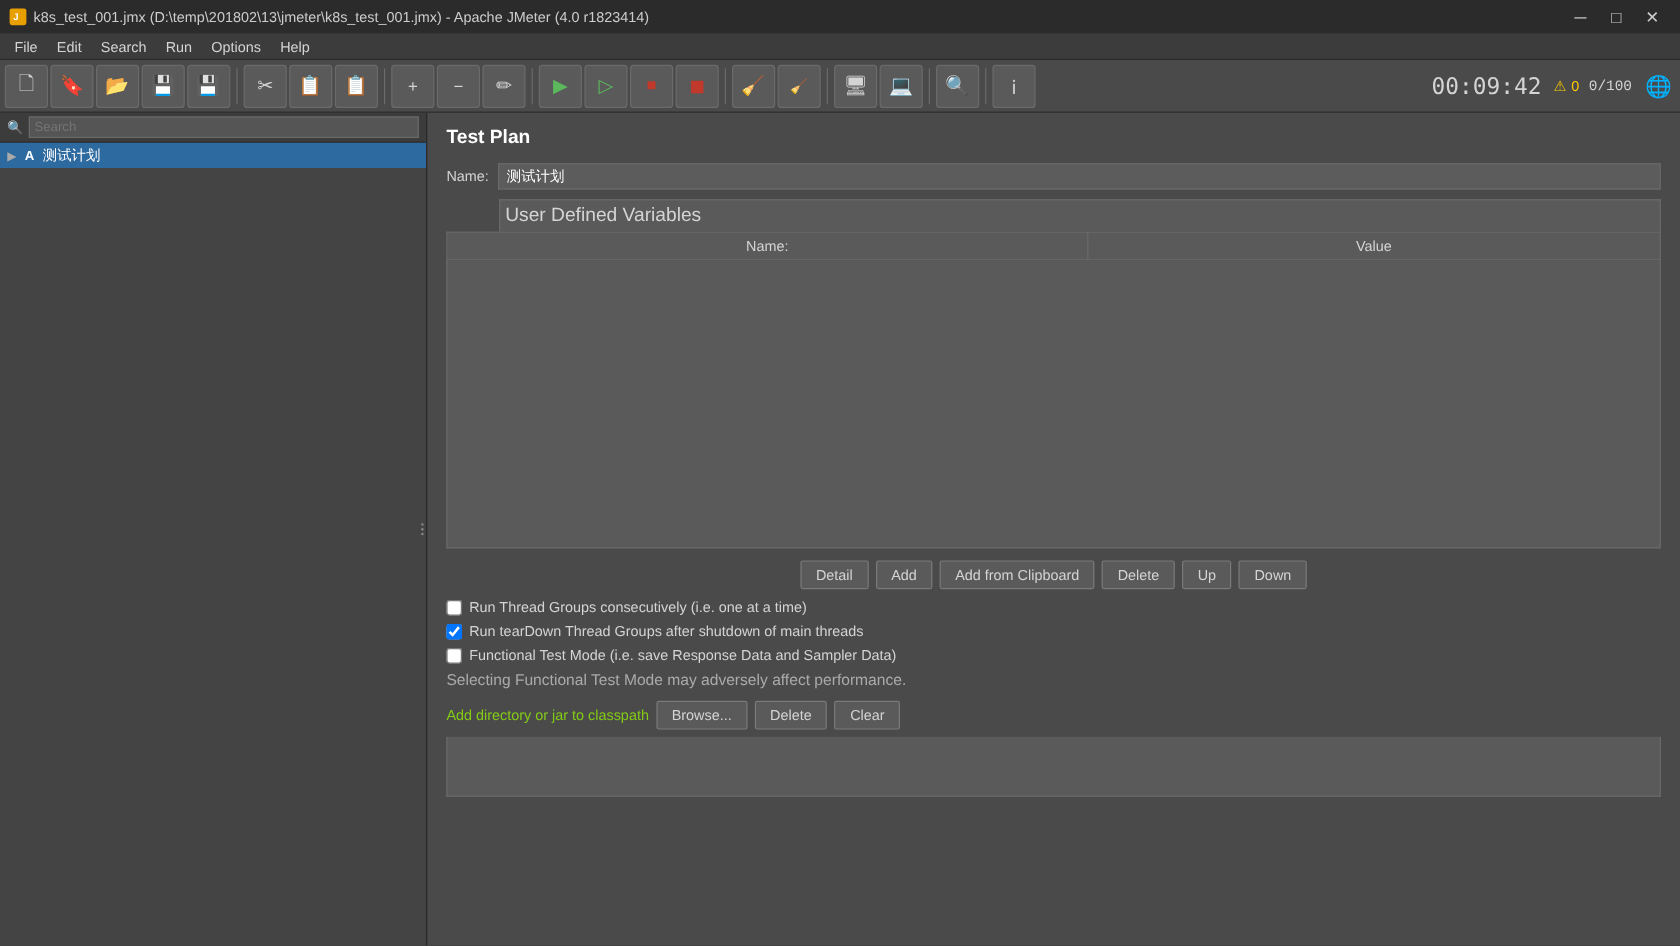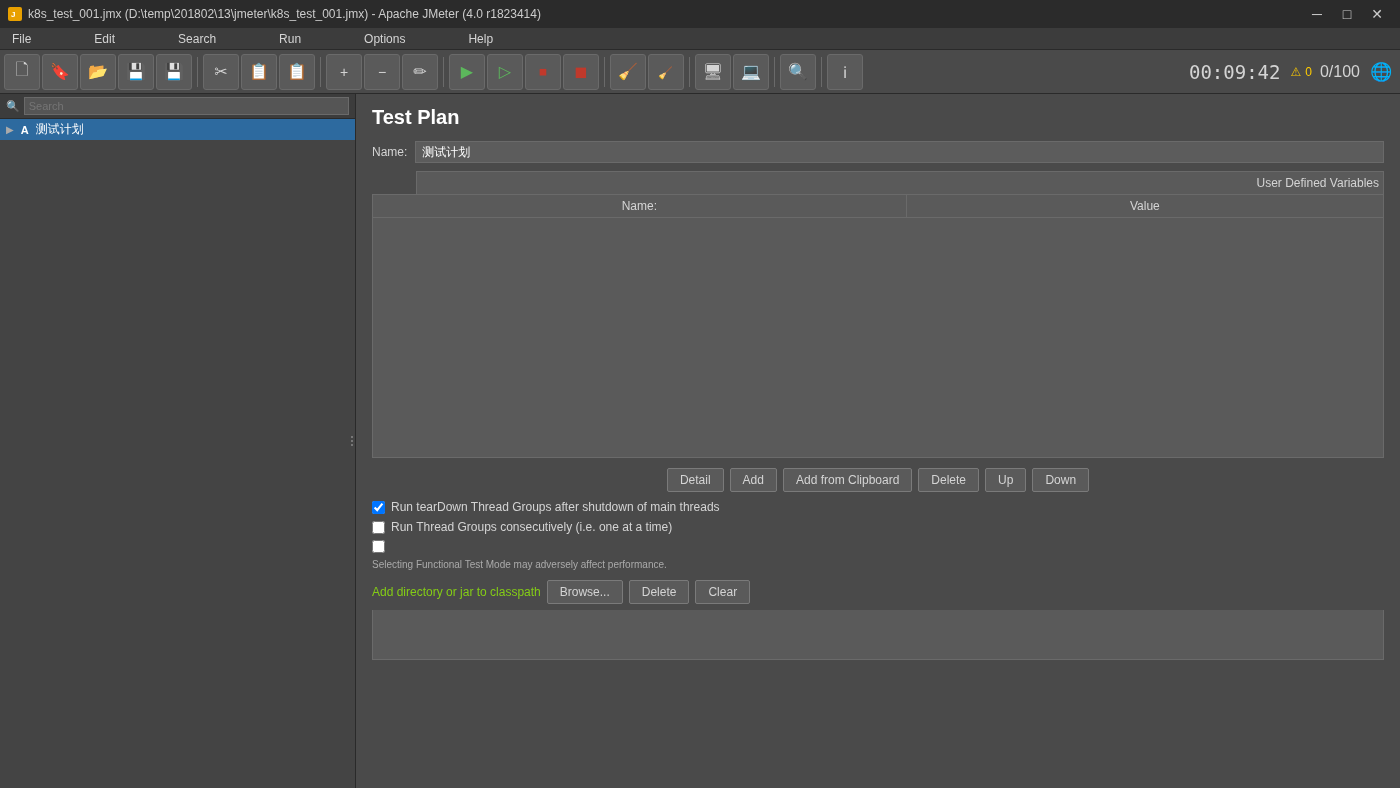--- a/index.html
+++ b/index.html
@@ -60,21 +60,20 @@
     }
 
     
     .menu-bar {
       background: #3c3c3c;
       height: 22px;
       display: flex;
       align-items: center;
       padding: 0 4px;
       border-bottom: 1px solid #2a2a2a;
-      gap: 47px;
     }
     .menu-item {
       padding: 2px 8px;
       cursor: pointer;
       color: #d4d4d4;
       font-size: 12px;
     }
 
     
     .toolbar {
@@ -114,22 +113,23 @@
     }
     .warning-badge {
       display: flex;
       align-items: center;
       gap: 4px;
       color: #ffcc00;
       font-size: 12px;
     }
     .counter-badge {
       color: #d4d4d4;
-      font-size: 16px;
+      font-size: 12px;
       padding: 0 6px;
+      font-family: Liberation Mono, monospace;
     }
     .globe-btn {
       width: 28px;
       height: 28px;
       background: none;
       border: none;
       cursor: pointer;
       color: #7ab8d4;
       font-size: 18px;
       display: flex;
@@ -193,21 +193,21 @@
 
     
     .right-panel {
       flex: 1;
       background: #4a4a4a;
       overflow: auto;
       padding: 12px 16px;
     }
 
     .panel-title {
-      font-size: 20px;
+      font-size: 16px;
       font-weight: bold;
       color: #ffffff;
       margin-bottom: 12px;
     }
 
     .form-row {
       display: flex;
       align-items: center;
       margin-bottom: 8px;
       gap: 8px;
@@ -226,23 +226,23 @@
       font-size: 12px;
       outline: none;
     }
 
     
     .udv-section {
       margin-bottom: 10px;
     }
     .udv-header {
       background: #5a5a5a;
-      text-align: right;
+      text-align: left;
       padding: 4px;
-      font-size: 12px;
+      font-size: 16px;
       color: #d4d4d4;
       border: 1px solid #6a6a6a;
       border-bottom: none;
       margin-left: 44px;
     }
     .udv-table {
       width: 100%;
       border-collapse: collapse;
       border: 1px solid #6a6a6a;
     }
@@ -287,21 +287,21 @@
       margin-bottom: 6px;
     }
     .checkbox-row input[type="checkbox"] {
       cursor: pointer;
     }
     .checkbox-label {
       font-size: 12px;
       color: #d4d4d4;
     }
     .note-text {
-      font-size: 10px;
+      font-size: 13px;
       color: #aaaaaa;
       margin-bottom: 10px;
     }
 
     
     .classpath-section {
       margin-top: 8px;
     }
     .classpath-row {
       display: flex;
@@ -530,29 +530,30 @@
     <div class="btn-row">
       <button class="action-btn">Detail</button>
       <button class="action-btn">Add</button>
       <button class="action-btn">Add from Clipboard</button>
       <button class="action-btn">Delete</button>
       <button class="action-btn">Up</button>
       <button class="action-btn">Down</button>
     </div>
 
     <div class="checkbox-row">
+      <input type="checkbox" id="cb1" style="">
+      <label class="checkbox-label" for="cb1">Run Thread Groups consecutively (i.e. one at a time)</label>
+    </div>
+    <div class="checkbox-row">
       <input type="checkbox" id="cb2" checked="" style="">
       <label class="checkbox-label" for="cb2">Run tearDown Thread Groups after shutdown of main threads</label>
     </div>
     <div class="checkbox-row">
-      <input type="checkbox" id="cb1" style="">
-      <label class="checkbox-label" for="cb1">Run Thread Groups consecutively (i.e. one at a time)</label>
-    </div>
-    <div class="checkbox-row">
       <input type="checkbox" id="cb3" style="">
+      <label class="checkbox-label" for="cb3">Functional Test Mode (i.e. save Response Data and Sampler Data)</label>
     </div>
     <div class="note-text">Selecting Functional Test Mode may adversely affect performance.</div>
 
     <div class="classpath-section">
       <div class="classpath-row">
         <span class="classpath-label">Add directory or jar to classpath</span>
         <button class="action-btn">Browse...</button>
         <button class="action-btn">Delete</button>
         <button class="action-btn">Clear</button>
       </div>

